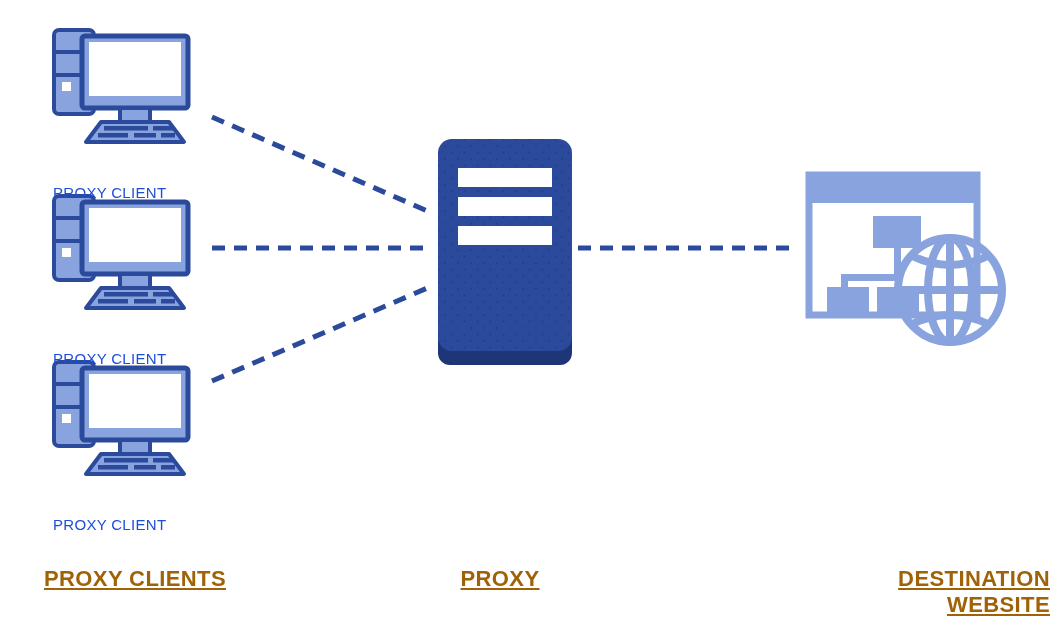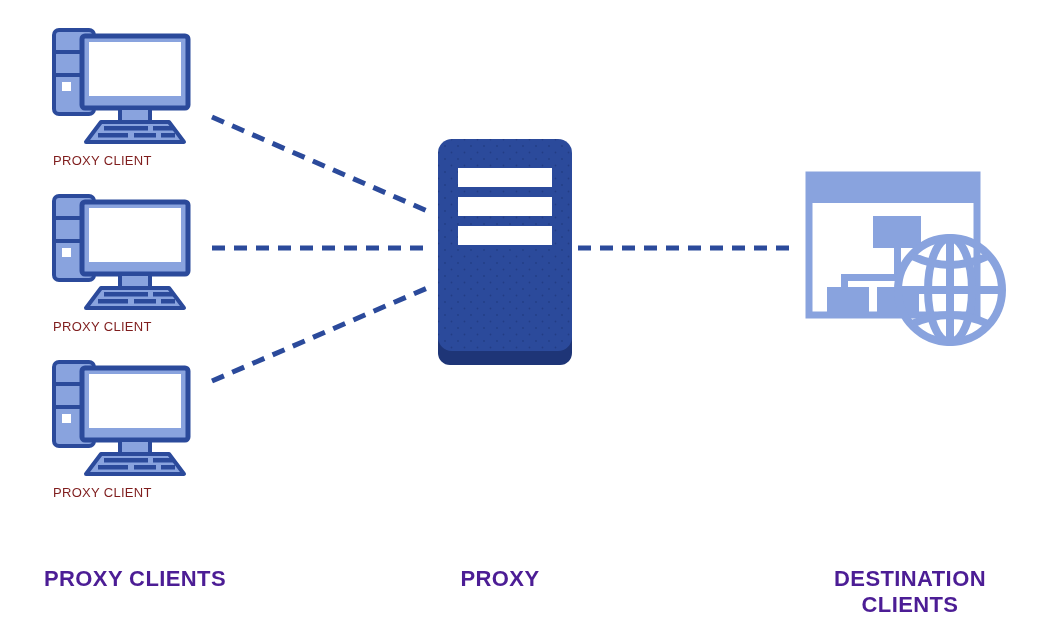--- a/index.html
+++ b/index.html
@@ -20,51 +20,53 @@
     position: absolute;
     left: 0;
     top: 0;
     width: 1052px;
     height: 626px;
   }
 
   
   .node-label {
     position: absolute;
-    color: #7f1d1d;
-    font-size: 13px;
+    color: #1d4ed8;
+    font-size: 15px;
     font-weight: 500;
     letter-spacing: 0.3px;
     white-space: nowrap;
     font-family: "Liberation Sans", sans-serif;
+    margin-top: 31px;
   }
   .client-label-1 { left: 53px;  top: 153px; }
   .client-label-2 { left: 53px;  top: 319px; }
   .client-label-3 { left: 53px;  top: 485px; }
 
   .group-label {
     position: absolute;
-    color: #4c1d95;
+    color: #a16207;
     font-size: 22px;
     font-weight: bold;
     letter-spacing: 0.4px;
     line-height: 26px;
     font-family: "Liberation Sans", sans-serif;
+    text-decoration: underline;
   }
   .group-label-clients {
     left: 0px; top: 566px; width: 270px;
     text-align: center;
   }
   .group-label-server {
     left: 360px; top: 566px; width: 280px;
     text-align: center;
   }
   .group-label-website {
     left: 770px; top: 566px; width: 280px;
-    text-align: center;
+    text-align: right;
   }
   .group-label .line2 { display: block; }
 </style>
 </head>
 <body>
 
 <div>
 
   <svg id="diagram-canvas" viewBox="0 0 1052 626" xmlns="http://www.w3.org/2000/svg">
 
@@ -161,16 +163,16 @@
   <div class="node-label client-label-3">PROXY CLIENT</div>
 
   <div class="group-label group-label-clients">PROXY CLIENTS</div>
 
   <div class="group-label group-label-server">
     <span class="line2">PROXY</span>
   </div>
 
   <div class="group-label group-label-website">
     <span>DESTINATION</span>
-    <span class="line2">CLIENTS</span>
+    <span class="line2">WEBSITE</span>
   </div>
 
 </div>
 
 </body></html>

